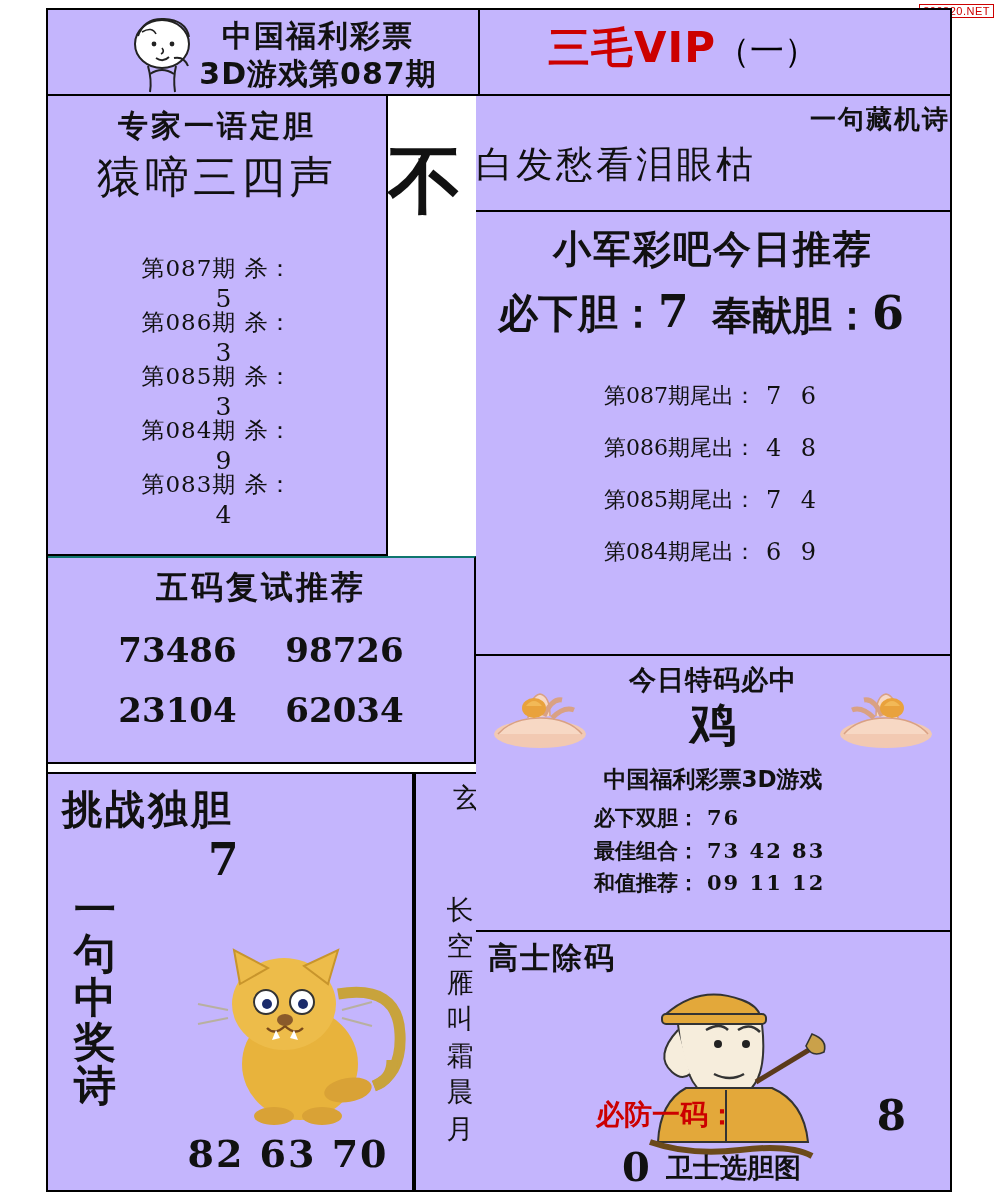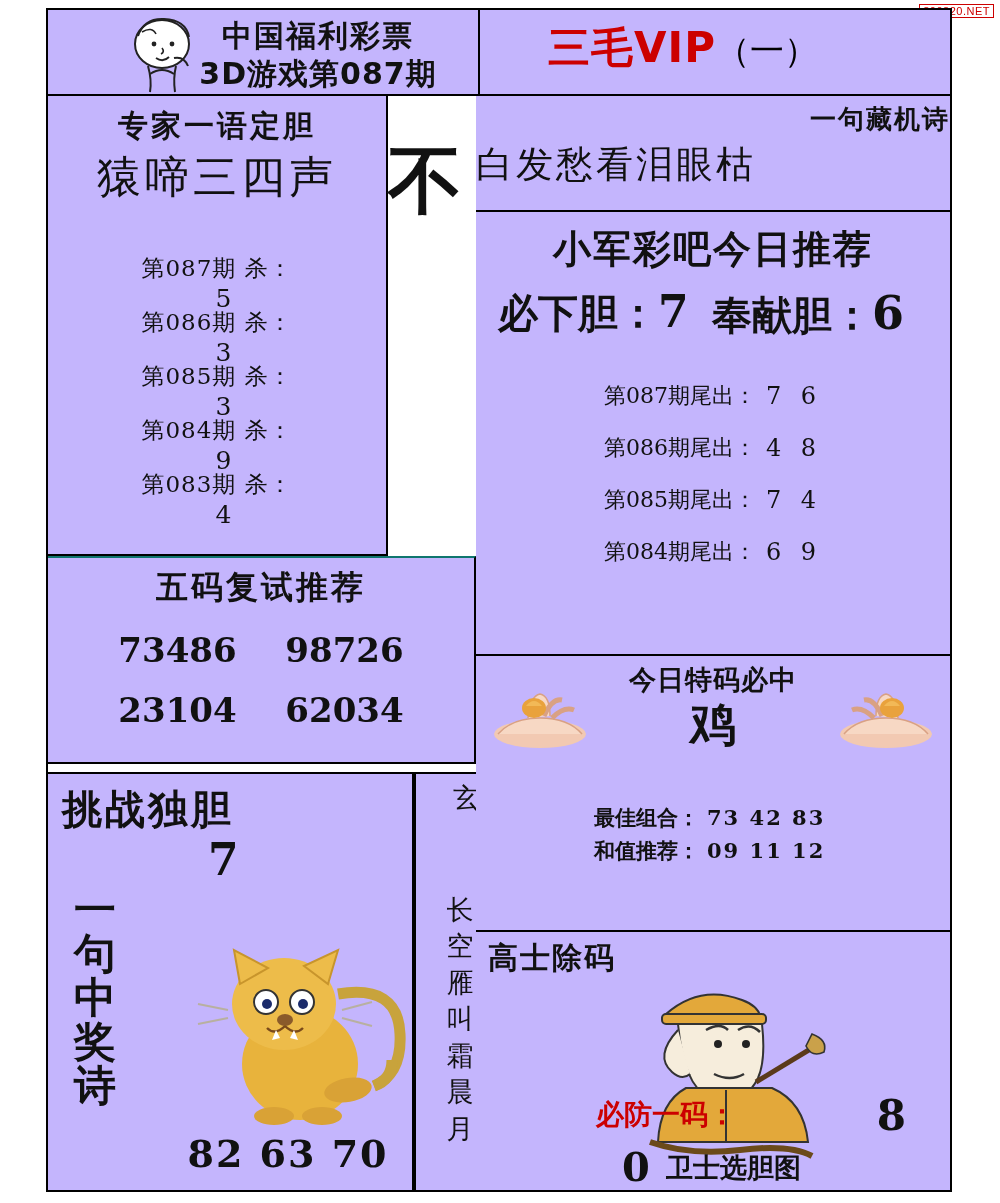--- a/index.html
+++ b/index.html
@@ -247,21 +247,25 @@
         <path d="M100 52 q-14 -16 -42 -16 q-28 0 -42 16" fill="#f7d8c4" stroke="#d9a184" stroke-width="1.5"></path>
         <path d="M70 36 q-2 -22 -12 -24 q-10 2 -10 22" fill="#f7d8c4" stroke="#d9a184" stroke-width="1.5"></path>
         <path d="M54 34 q-8 -18 -18 -16" fill="none" stroke="#d9a184" stroke-width="5"></path>
         <path d="M46 36 q-12 -12 -22 -8" fill="none" stroke="#d9a184" stroke-width="5"></path>
         <ellipse cx="64" cy="26" rx="12" ry="10" fill="#e9a23c"></ellipse>
         <path d="M56 24 q8 -10 16 0" fill="#f2b957"></path>
       </svg>
     </div>
     <div class="tema-title">今日特码必中</div>
     <div class="tema-big">鸡</div>
+    <div class="tema-sub">中国福利彩票3D游戏</div>
     <div class="tema-rows">
+      <div>
+        <span class="lbl">必下双胆：</span><span class="val serif">76</span>
+      </div>
       <div>
         <span class="lbl">最佳组合：</span><span class="val serif">73 42 83</span>
       </div>
       <div>
         <span class="lbl">和值推荐：</span><span class="val serif">09 11 12</span>
       </div>
     </div>
   </div>
 
   <div class="bx" id="gaoshi-box">

